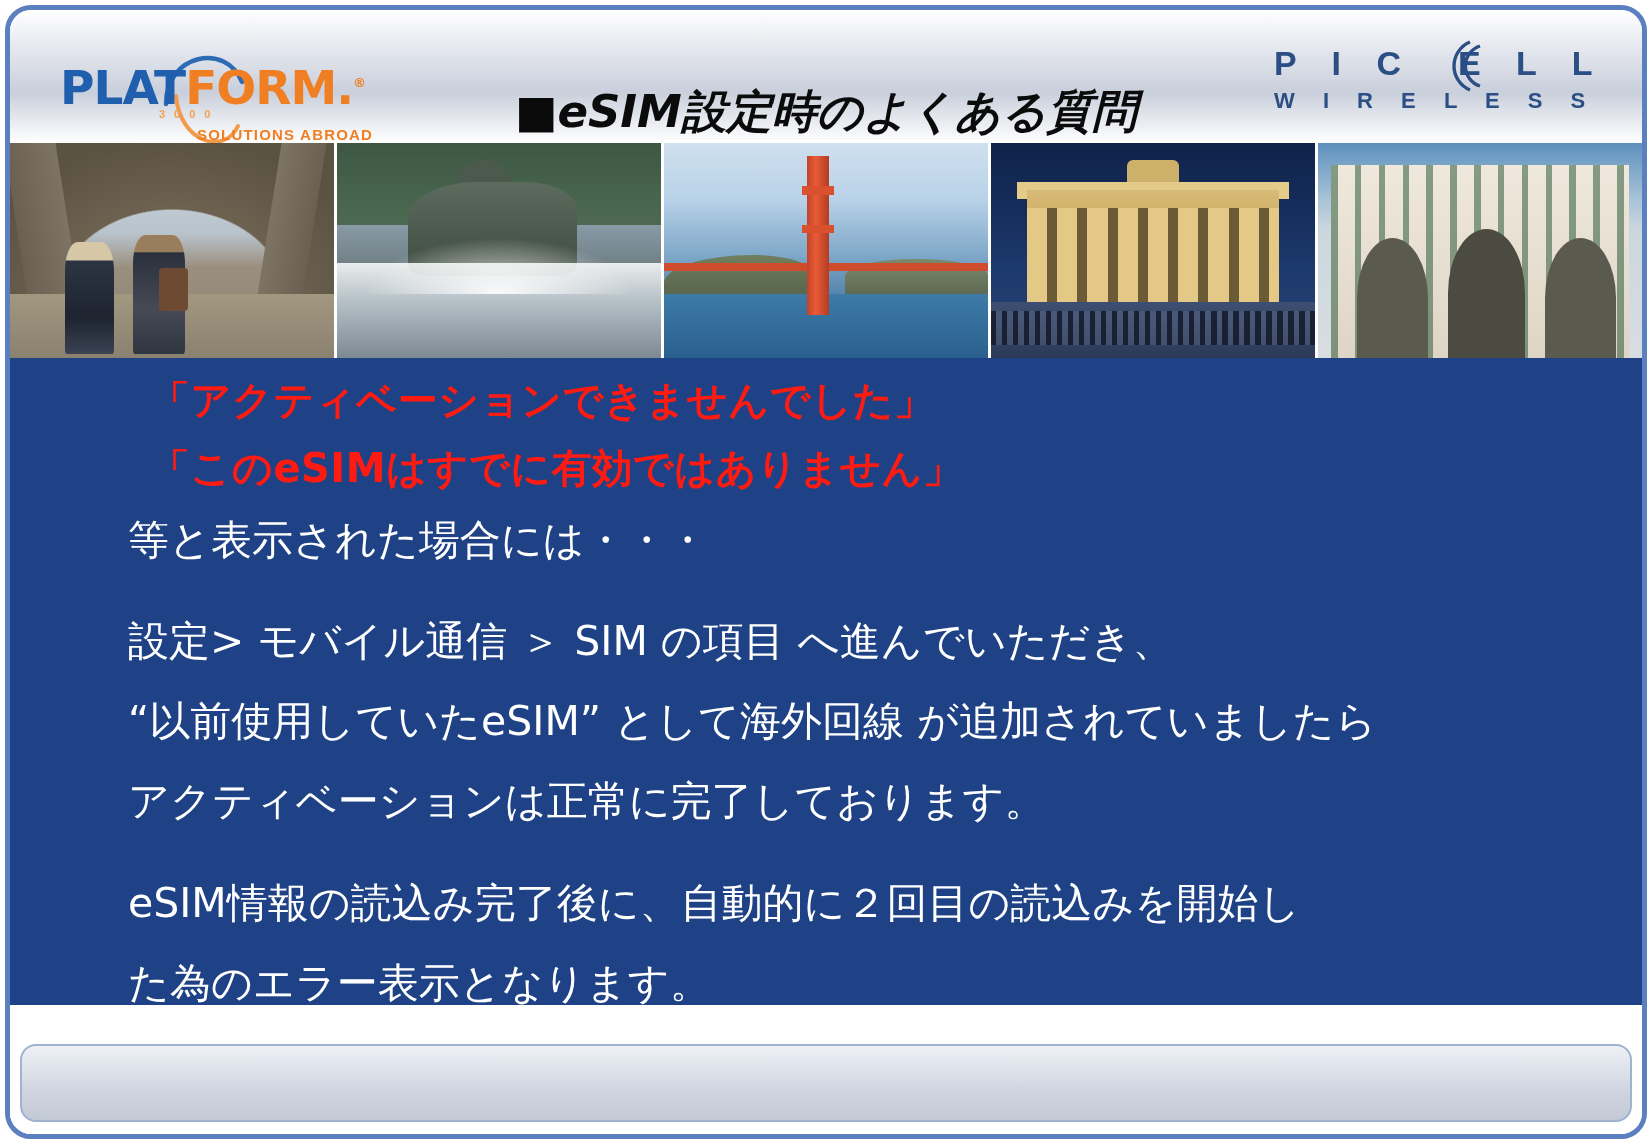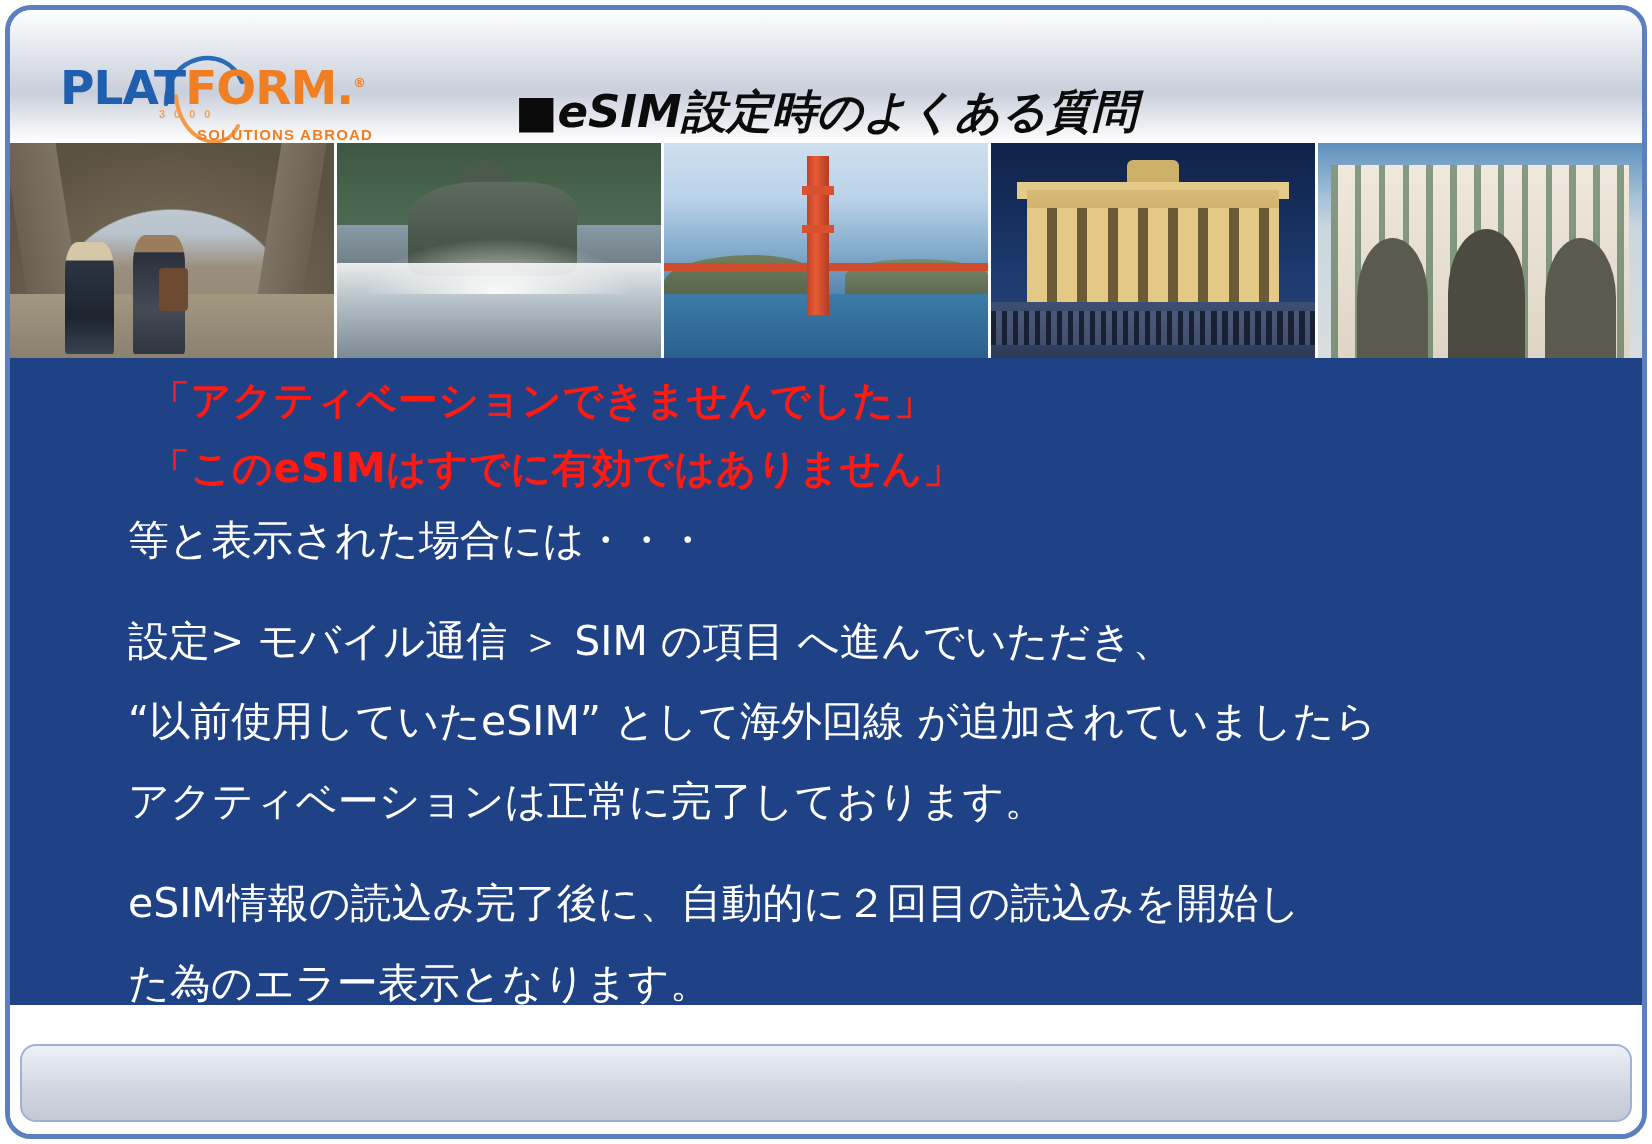--- a/index.html
+++ b/index.html
@@ -196,20 +196,30 @@
           <path d="M20 70 C20 20, 80 8, 96 48" stroke="#2d6bb5" stroke-width="4.5" fill="none" stroke-linecap="round"></path>
           <path d="M30 62 C34 108, 78 122, 92 92" stroke="#f29a4a" stroke-width="4" fill="none" stroke-linecap="round"></path>
         </svg>
         <div class="pf-word"><span class="pf-blue">PLAT</span><span class="pf-orange">FORM</span><span class="pf-dot">.</span><span class="pf-reg">®</span></div>
         <div class="pf-3000">3000</div>
         <div class="pf-sol">SOLUTIONS ABROAD</div>
       </div>
 
       <div class="title">■eSIM設定時のよくある質問</div>
 
+      <div class="logo-piccell">
+        <div class="pc-row1">
+          <span>P I C</span><span style="display:inline-block;width:44px;"></span><span>E L L</span>
+        </div>
+        <svg class="pc-arcs" viewBox="0 0 70 56">
+          <path d="M46 4 A26 26 0 0 0 46 52" stroke="#2b4f84" stroke-width="3.4" fill="none"></path>
+          <path d="M56 8 A21 21 0 0 0 56 48" stroke="#2b4f84" stroke-width="3.4" fill="none"></path>
+        </svg>
+        <div class="pc-row2">W I R E L E S S</div>
+      </div>
     </div>
 
     <div class="photos">
       <div class="photo p1">
         <div class="arch"></div>
         <div class="leg-l"></div>
         <div class="leg-r"></div>
         <div class="pav"></div>
         <div class="ph1"></div>
         <div class="ph2"></div>

